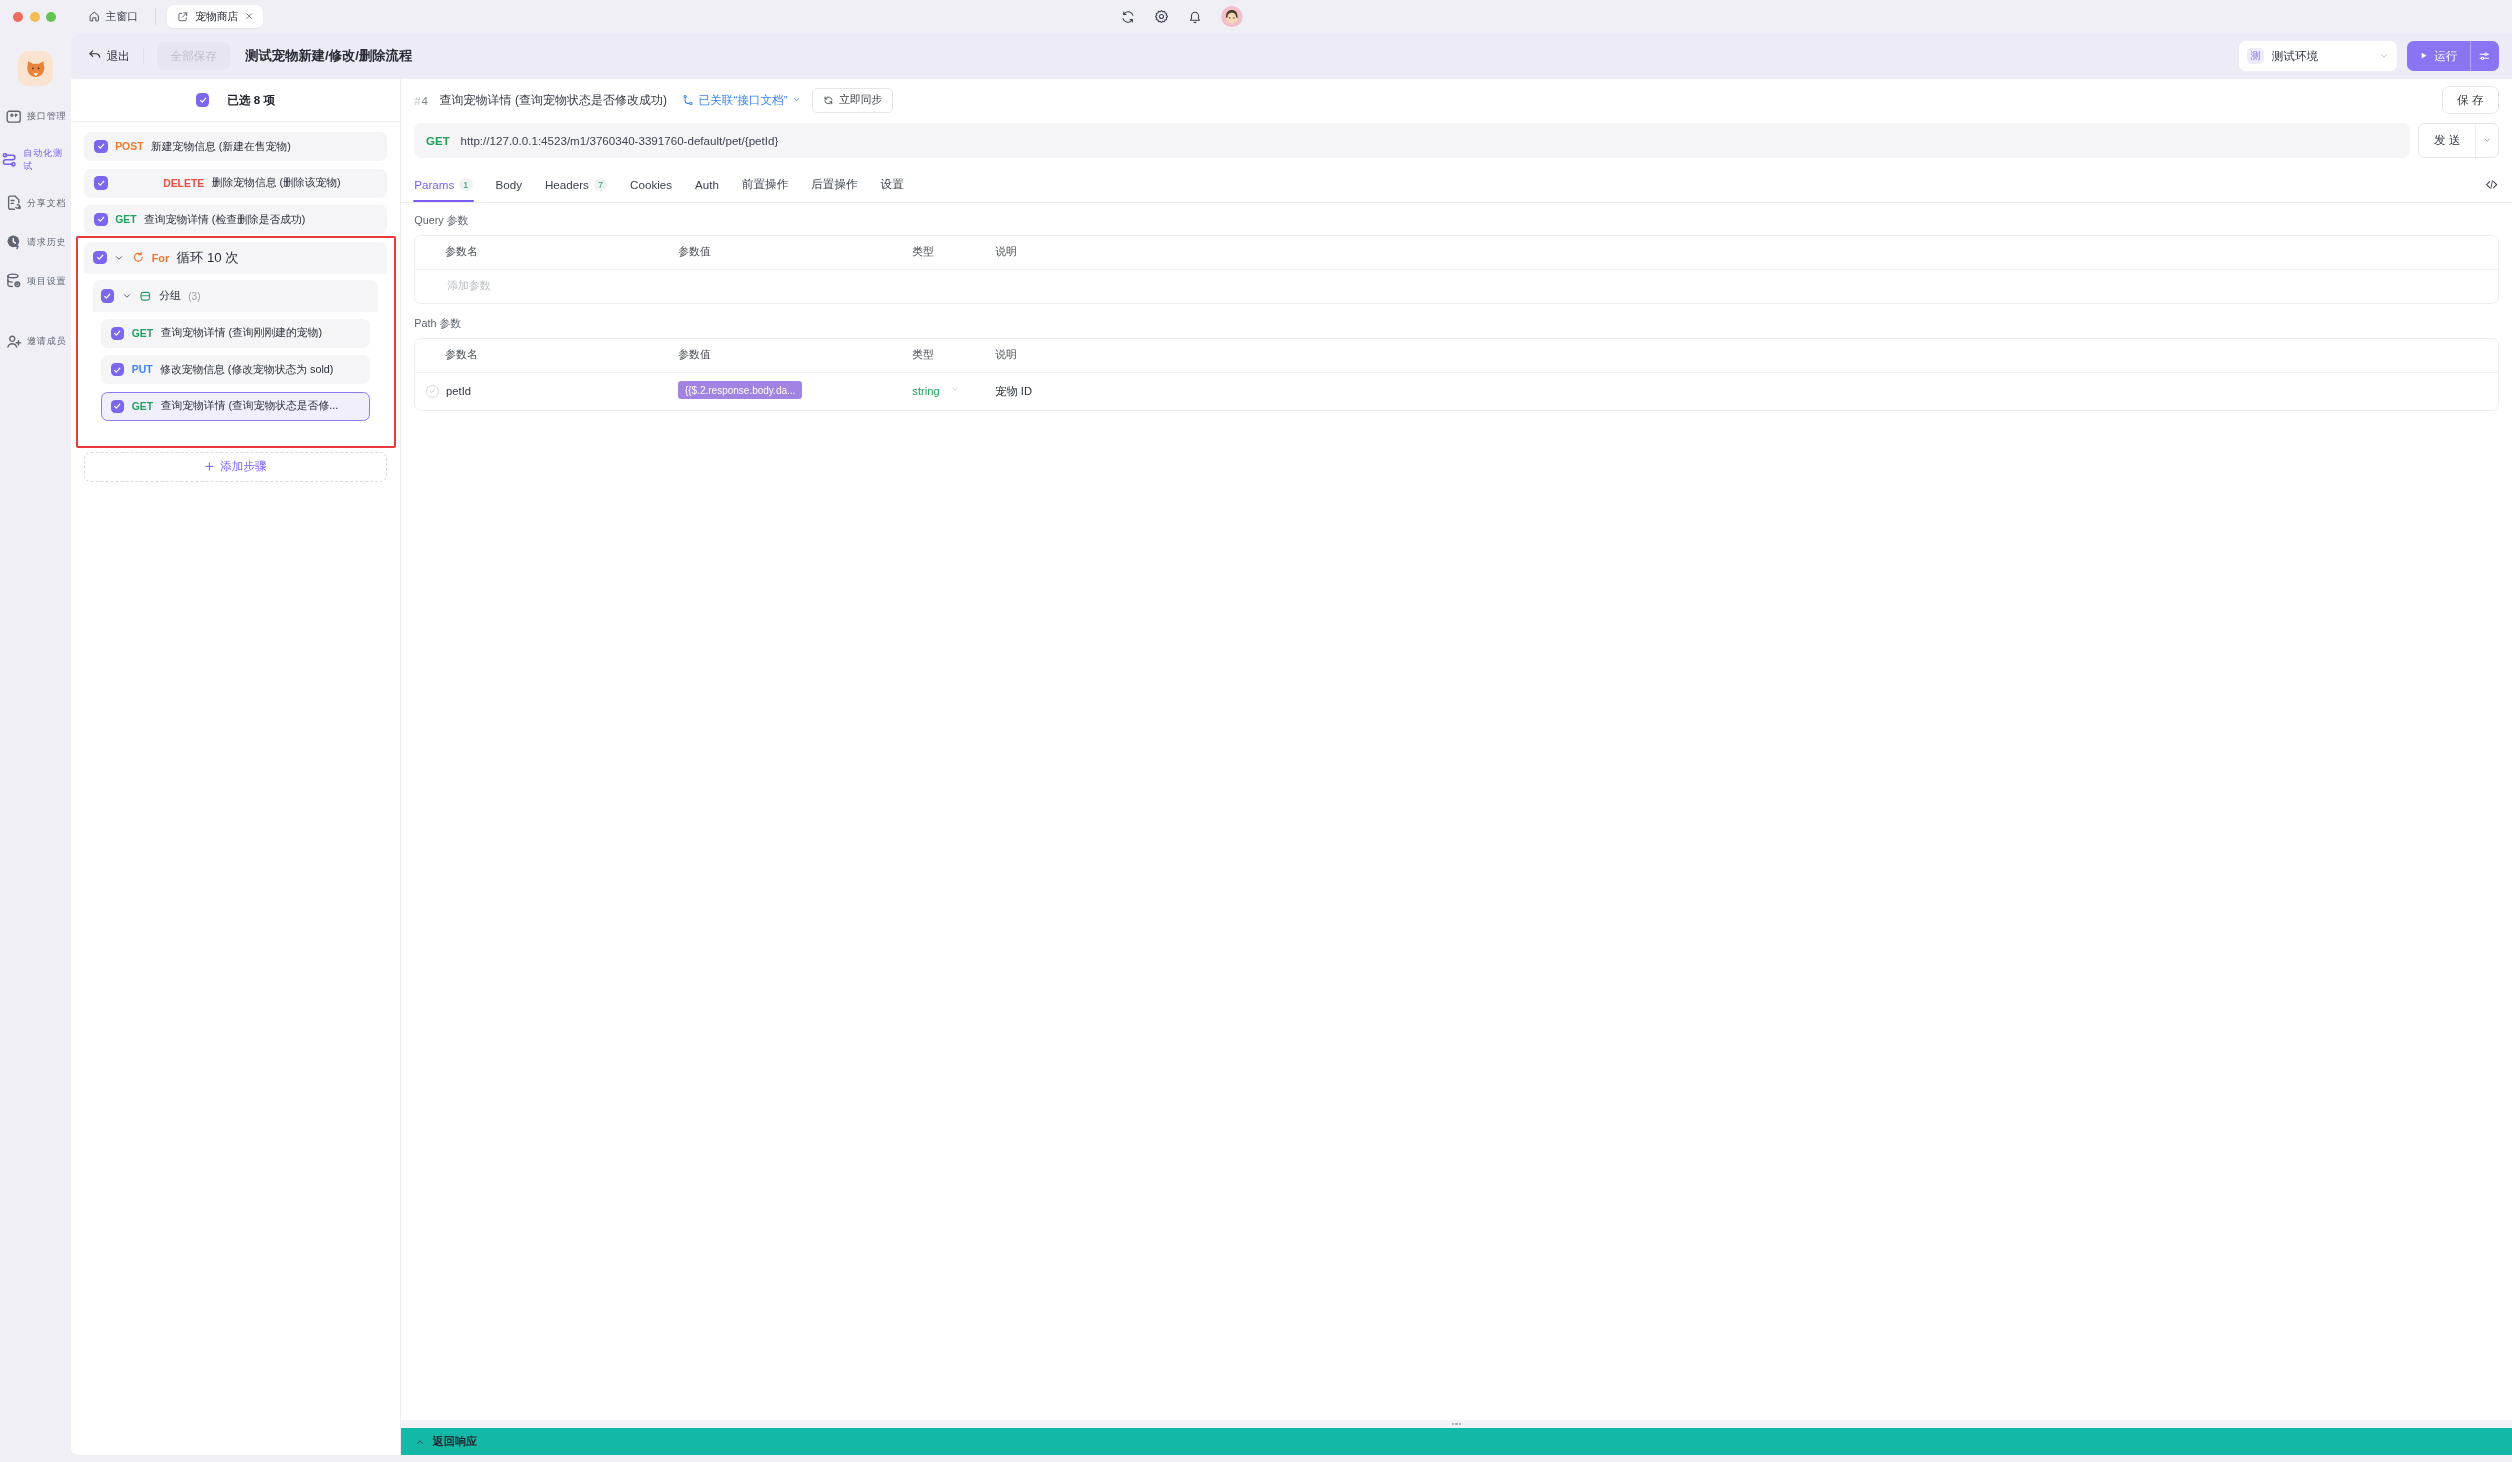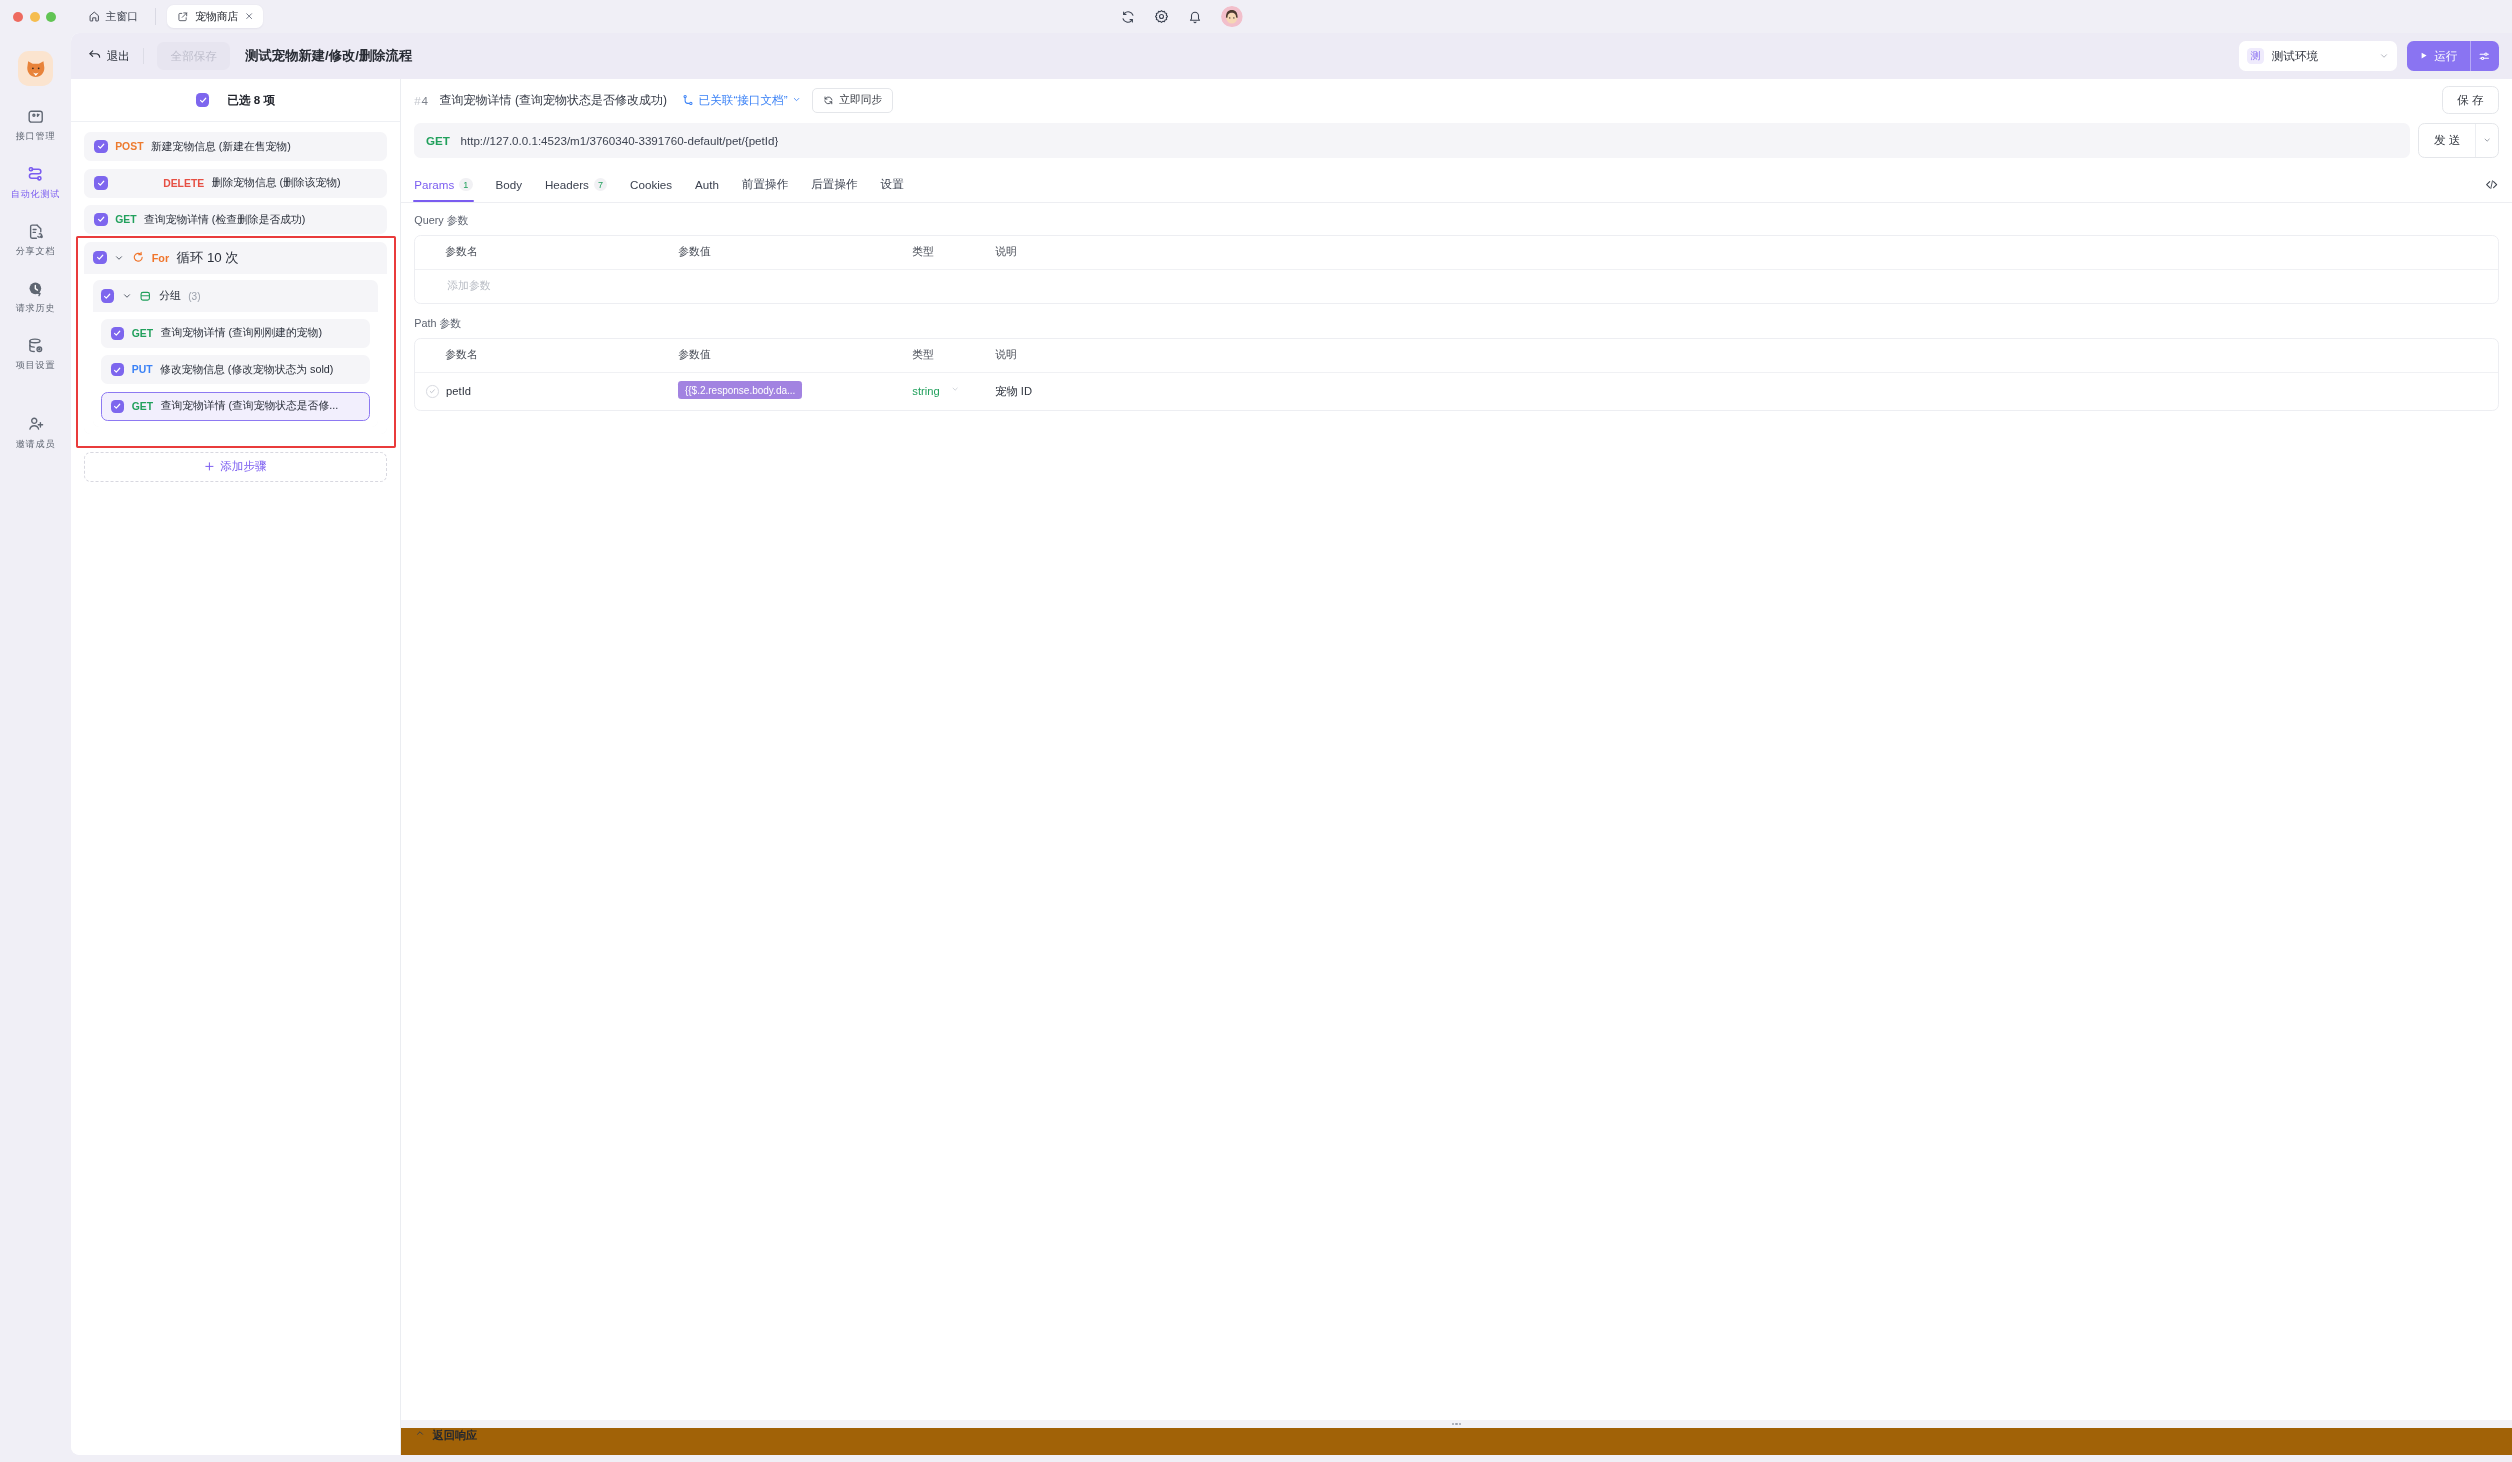--- a/index.html
+++ b/index.html
@@ -16,21 +16,21 @@
   .tab-divider { width:0.8px; height:16.6px; background:#d9d9e3; margin:0 11.6px; }
   .tab-active { display:flex; align-items:center; gap:6.6px; background:#fff; height:23px; border-radius:6.6px; padding:0 10px; font-size:10.8px; color:#23262e; box-shadow:0 0.8px 1.7px rgba(30,30,60,.06); }
   .tb-right { margin-left:auto; display:flex; align-items:center; gap:19px; }
   .tb-icon { color:#3c4352; }
   .avatar { width:21.6px; height:21.6px; border-radius:50%; overflow:hidden; }
 
   
   .sidebar { position:absolute; left:0; top:33px; bottom:0; width:71px; display:flex; flex-direction:column; align-items:center; }
   .logo { width:35px; height:35px; border-radius:10.8px; background:#fbe4cf; margin-top:18.3px; display:flex; align-items:center; justify-content:center; }
   .nav { margin-top:21.6px; display:flex; flex-direction:column; gap:21.6px; align-items:center; }
-  .nav-item { display:flex; flex-direction:column; align-items:center; gap:5px; color:#5f6672; cursor:pointer; }
+  .nav-item { display:flex; flex-direction:row; align-items:center; gap:5px; color:#5f6672; cursor:pointer; }
   .nav-item .lbl { font-size:9.1px; letter-spacing:0.8px; }
   .nav-item.active { color:#7a5cf0; }
   .nav-item.invite { margin-top:21.6px; }
 
   
   .card { position:absolute; left:71px; top:33px; right:0; bottom:6.6px; border-radius:8.3px 0 0 8.3px; overflow:hidden; display:flex; flex-direction:column; background:#fff; }
   .app-header { height:46px; background:#edebf5; display:flex; align-items:center; padding:0 13.3px 0 16.6px; flex:none; }
   .exit { display:flex; align-items:center; gap:5.8px; font-size:11.6px; color:#2e333d; cursor:pointer; }
   .hdr-div { width:0.8px; height:16.6px; background:#dcdce6; margin:0 13.3px; }
   .save-all { height:28px; padding:0 13.3px; border-radius:6.6px; background:#e7e5f0; color:#bdbdcb; font-size:11.6px; border:none; }
@@ -104,21 +104,21 @@
   .prow.body { border-top:0.8px solid #f0f1f4; }
   .add-param { height:33px; display:flex; align-items:center; padding-left:32px; font-size:10.8px; color:#b8bcc4; cursor:text; }
   .prow.data { height:38px; font-size:11.2px; color:#2f343e; }
   .cell-name { display:flex; align-items:center; gap:7.5px; padding-left:10.8px; }
   .circ-check { width:12.5px; height:12.5px; border-radius:50%; border:0.8px solid #d9dbe1; color:#b9bdc6; display:flex; align-items:center; justify-content:center; flex:none; }
   .val-tag { display:inline-block; background:#a283e1; color:#fff; font-size:10px; border-radius:3.3px; padding:3.3px 6.6px; max-width:166px; white-space:nowrap; overflow:hidden; }
   .cell-type { display:flex; align-items:flex-start; gap:11px; color:#21a05c; }
   .cell-type .chev-s { color:#c3c7cf; }
   .resize-strip { height:8.3px; flex:none; background:#f2f2f7; display:flex; align-items:center; justify-content:center; gap:1.7px; cursor:row-resize; }
   .dot { width:2.1px; height:2.1px; border-radius:50%; background:#9ba1ad; }
-  .response-bar { height:27.4px; flex:none; background:#a16207; display:flex; align-items:flex-start; gap:7.5px; padding:0 14px; cursor:pointer; }
+  .response-bar { height:27.4px; flex:none; background:#14b8a6; display:flex; align-items:center; gap:7.5px; padding:0 14px; cursor:pointer; }
   .response-bar .txt { font-size:11.2px; font-weight:700; color:#23272f; }
 </style>
 </head>
 <body>
 
 <div class="titlebar">
   <div class="lights">
     <span class="light r"></span>
     <span class="light y"></span>
     <span class="light g"></span>

